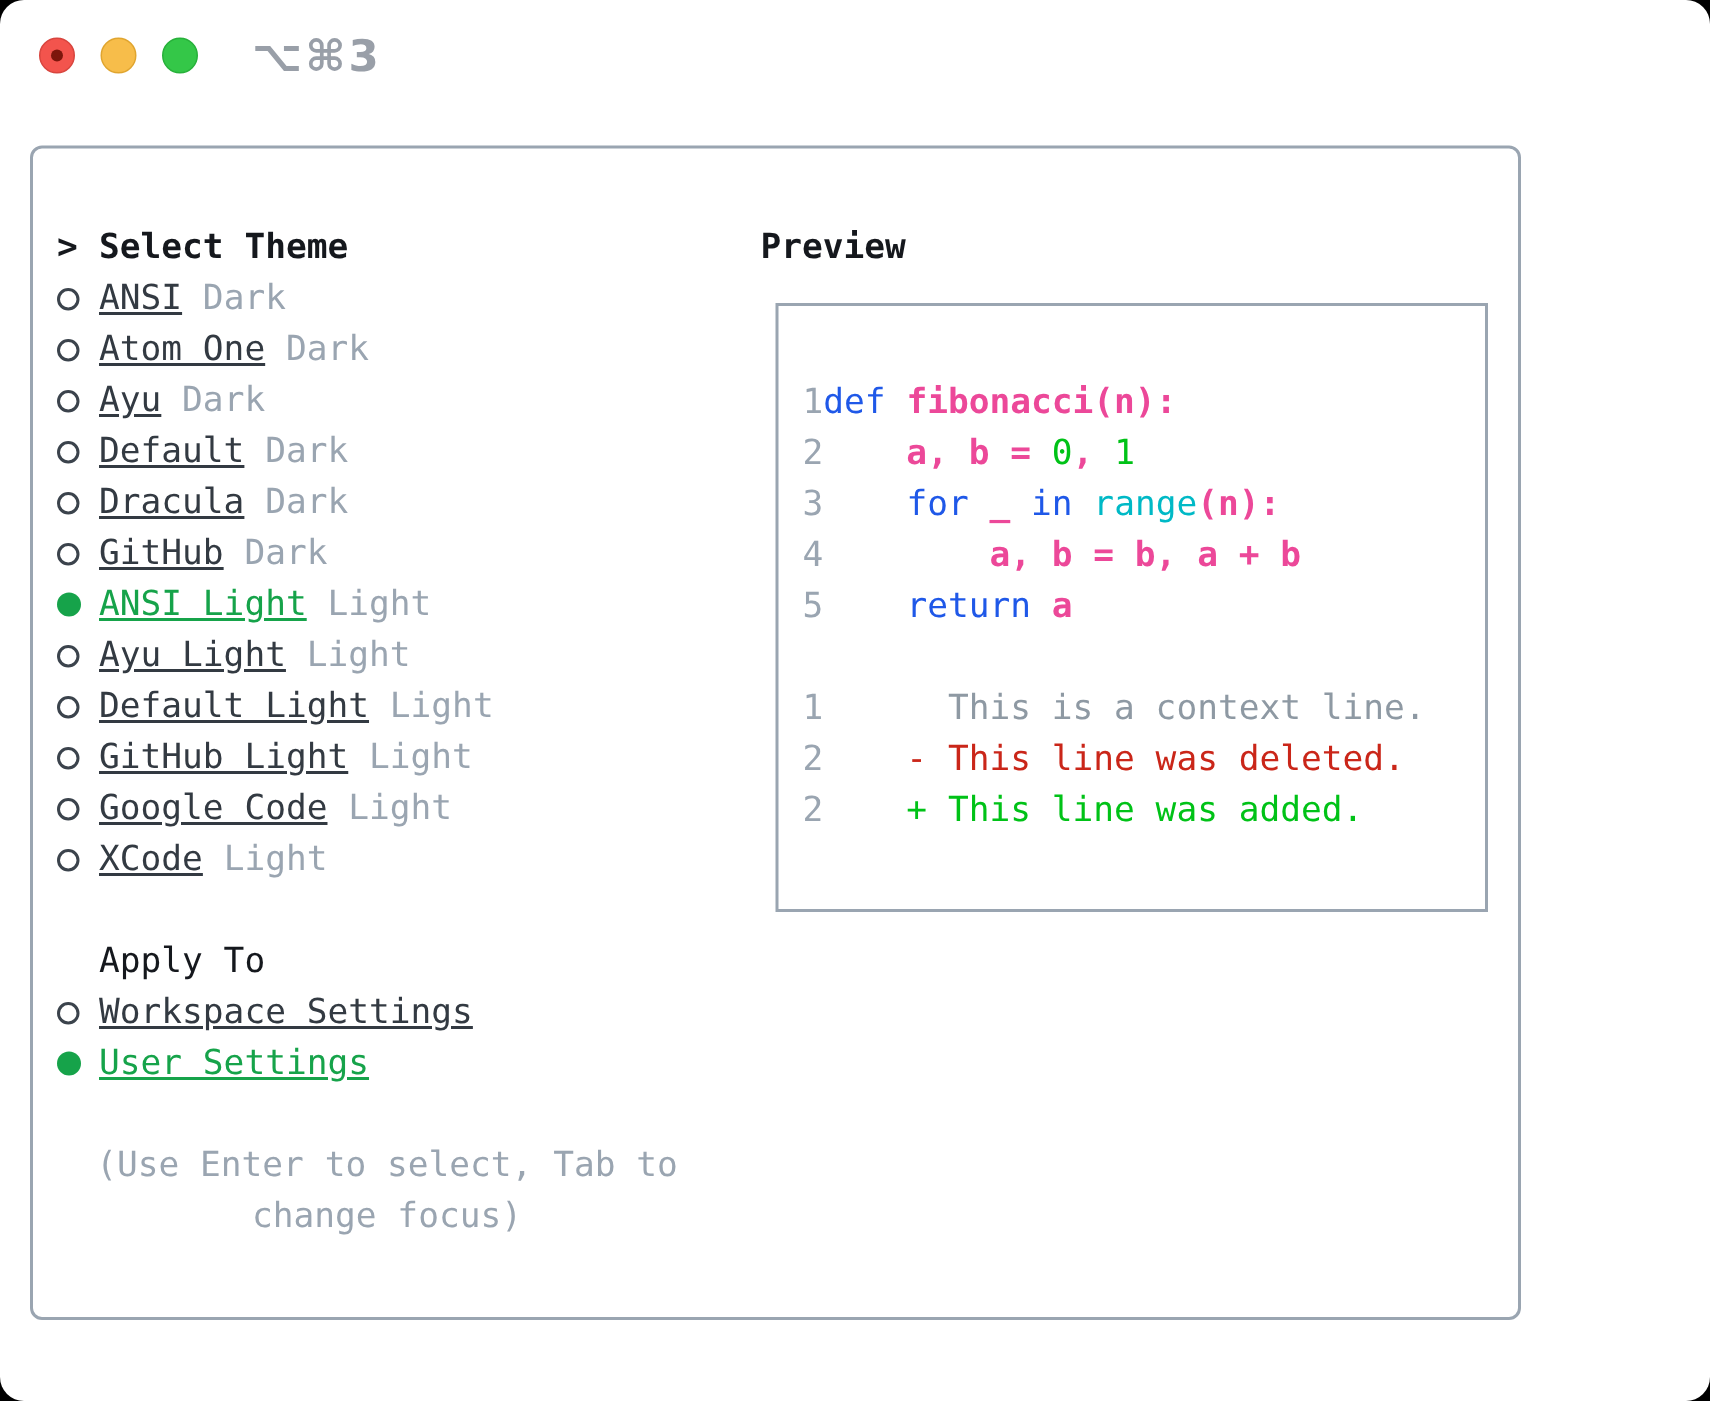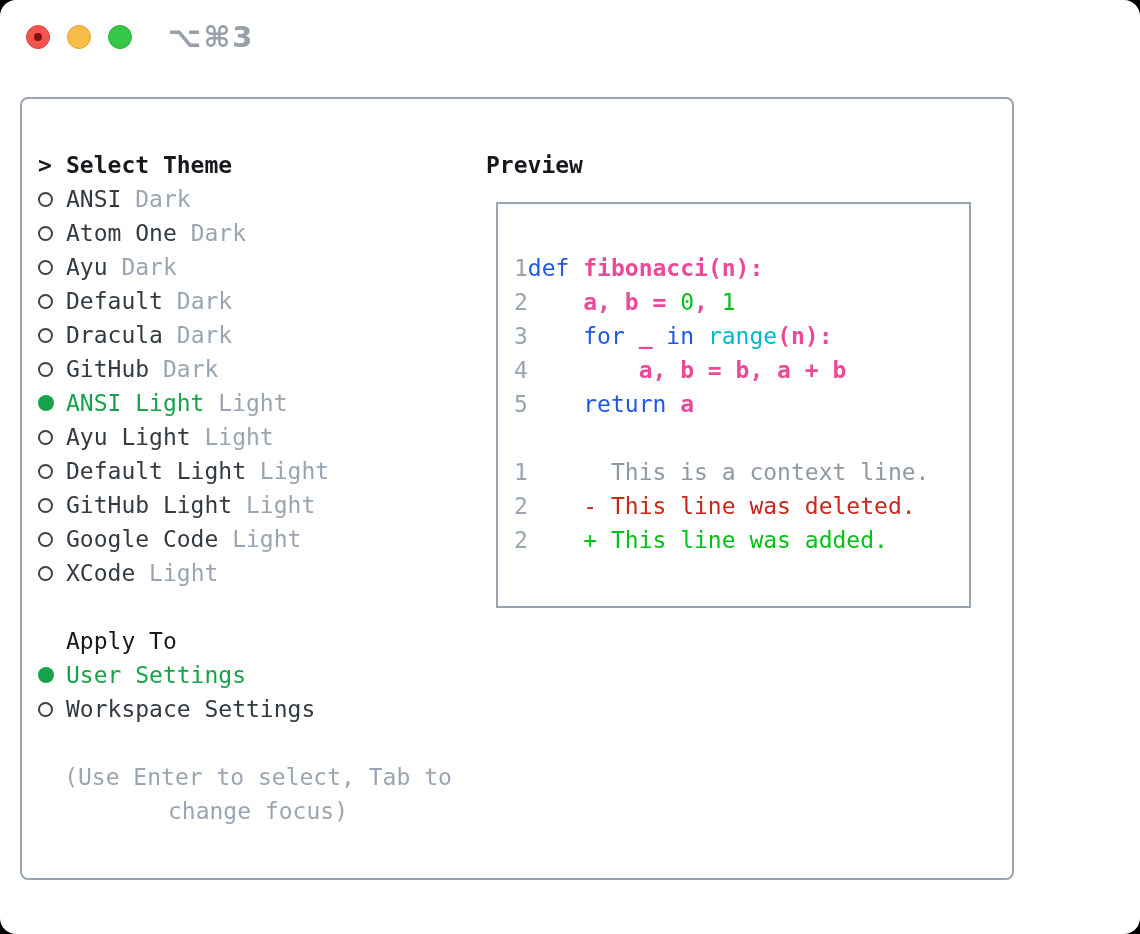--- a/index.html
+++ b/index.html
@@ -26,29 +26,29 @@
     border:2px solid var(--border);border-radius:8px;background:#fff;
   }
   .col-left{position:absolute;left:16px;top:49px;width:450px;}
   .row{height:34px;display:flex;align-items:center;white-space:pre;font-size:23px;}
   .bcol{width:28px;display:flex;align-items:center;flex:0 0 28px;}
   .caret{font-weight:700;color:var(--heading);}
   .hdr{font-weight:700;color:var(--heading);text-align:center;}
   .hdr2{color:var(--heading);}
   .o{width:15px;height:15px;border:2px solid #3b434c;border-radius:50%;box-sizing:border-box;}
   .o.sel{width:16px;height:16px;border:none;background:var(--accent-green);}
-  .t-name{color:var(--text-dark);}
+  .t-name{color:var(--text-dark);text-decoration:underline;}
   .t-name.sel{color:var(--accent-green);text-align:center;}
   .t-var{color:var(--muted);}
   .spacer34{height:34px;}
   .hint{
     width:440px;font-size:23px;line-height:34px;color:var(--muted);white-space:normal;text-align:center;
   }
   
-  .col-right{position:absolute;left:464px;top:49px;}
+  .col-right{position:absolute;left:485px;top:49px;}
   .pvhdr{height:34px;display:flex;align-items:center;font-size:23px;font-weight:700;color:var(--heading);}
   .pvbox{
     margin-top:20px;margin-left:10px;width:475px;height:406px;box-sizing:border-box;
     border:2px solid var(--border);padding:47px 0 0 16px;overflow:hidden;background:#fff;
   }
   .cline{height:34px;display:flex;align-items:center;white-space:pre;font-size:23px;}
   .ln{color:var(--muted);}
   .c-plain{color:#ec4899;font-weight:bold;}
   .c-kw{color:var(--keyword-blue);}
   .c-fn{color:var(--builtin-cyan);text-align:center;}
@@ -95,22 +95,22 @@
         </div>
 
       <div class="spacer34"></div>
 
       <div class="row">
         <span class="bcol"></span>
         <span class="hdr2">Apply To</span>
       </div>
 
       <div id="apply-list">
+          <div class="row"><span class="bcol"><span class="o"></span></span><span class="t-name">Workspace Settings</span></div>
           <div class="row"><span class="bcol"><span class="o sel"></span></span><span class="t-name sel">User Settings</span></div>
-          <div class="row"><span class="bcol"><span class="o"></span></span><span class="t-name">Workspace Settings</span></div>
         </div>
 
       <div class="spacer34"></div>
 
       <div class="hint">(Use Enter to select, Tab to change focus)</div>
     </div>
 
     <div class="col-right">
       <div class="pvhdr">Preview</div>
       <div class="pvbox">

